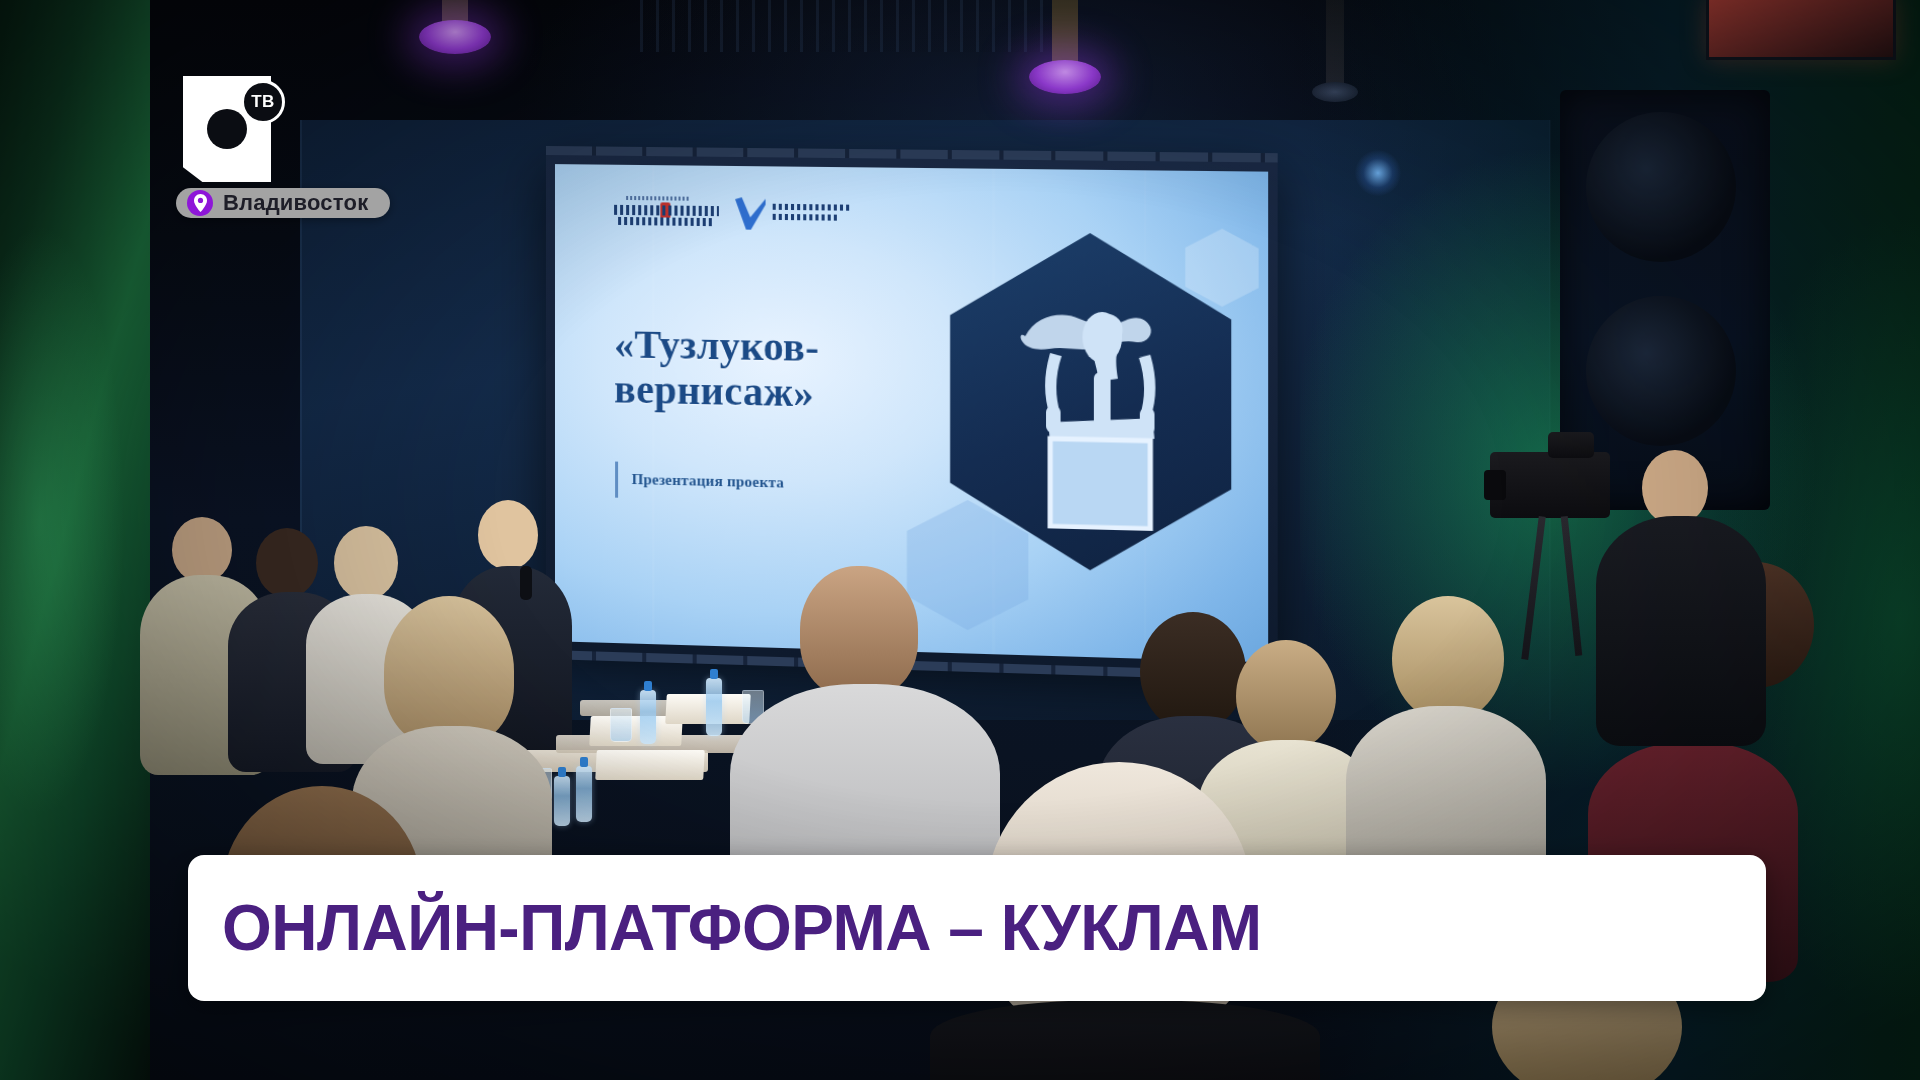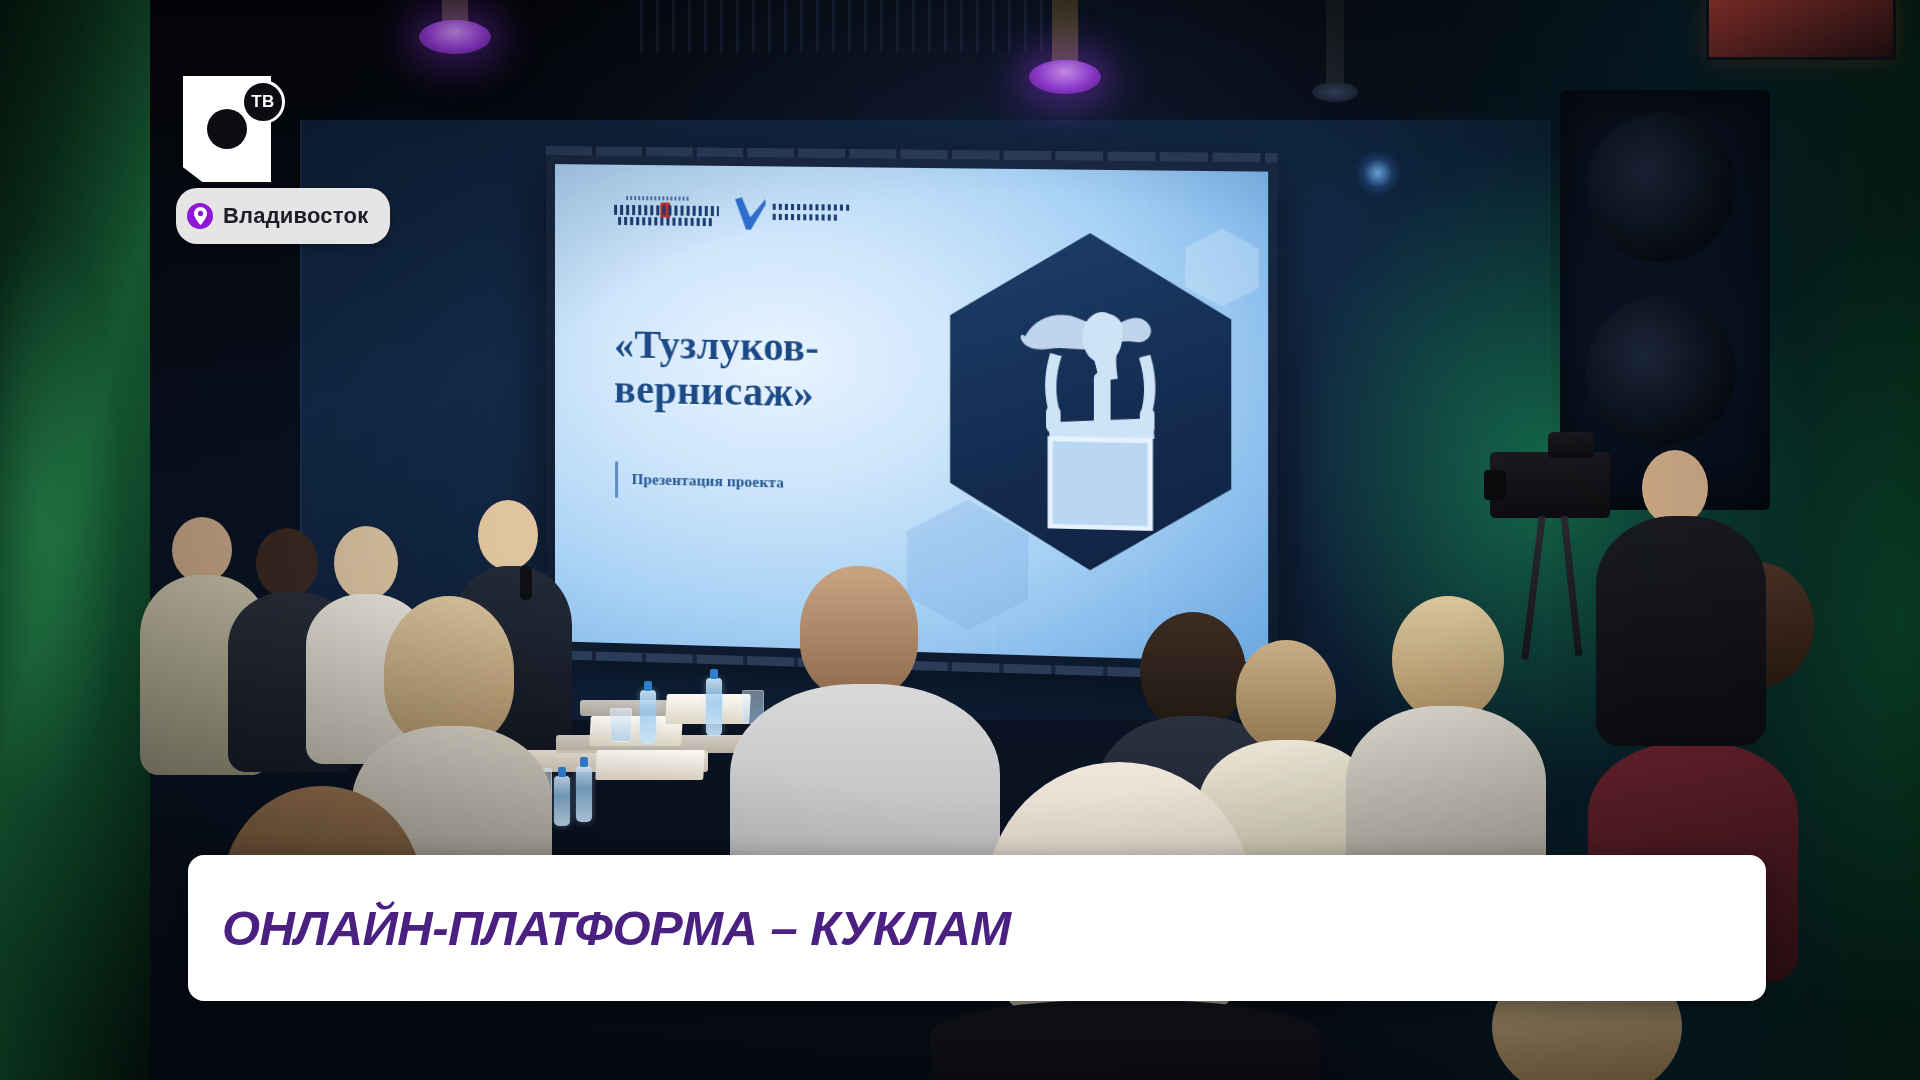--- a/index.html
+++ b/index.html
@@ -300,23 +300,23 @@
     color:#ffffff;
     font-size:23px; font-weight:700;
     letter-spacing:.2px;
     white-space:nowrap;
     border-radius:2px;
   }
 
   
   .loc-pill {
     position:absolute; left:176px; top:188px;
-    height:56px; padding:0 22px 0 11px;
+    height:30px; padding:0 22px 0 11px;
     display:flex; align-items:center; gap:10px;
-    background:#e5e5e5;
+    background:#a3a3a3;
     border-radius:21px;
     box-shadow:0 2px 10px rgba(0,0,0,.35);
   }
   .loc-pill .pin-icon {
     width:26px; height:26px; border-radius:50%;
     background:#8e16d8;
     display:flex; align-items:center; justify-content:center;
     flex:none;
   }
   .loc-pill .pin-icon svg { display:block; }
@@ -330,26 +330,25 @@
     position:absolute; left:188px; top:855px;
     width:1578px; height:146px;
     background:#ffffff;
     border-radius:16px;
     display:flex; align-items:center;
     padding:0 34px;
     box-shadow:0 6px 26px rgba(0,0,0,.38);
   }
   .headline-text {
     color:#4a2080;
-    font-size:49px;
+    font-size:64px;
     font-weight:700;
     letter-spacing:-0.5px;
     line-height:1;
     white-space:nowrap;
-    font-style:italic;
   }
 
   
   .vignette {
     position:absolute; inset:0; pointer-events:none;
     background:radial-gradient(ellipse 1250px 760px at 52% 46%, rgba(0,0,0,0) 40%, rgba(0,0,0,.42) 100%);
   }
 </style>
 </head>
 <body>

